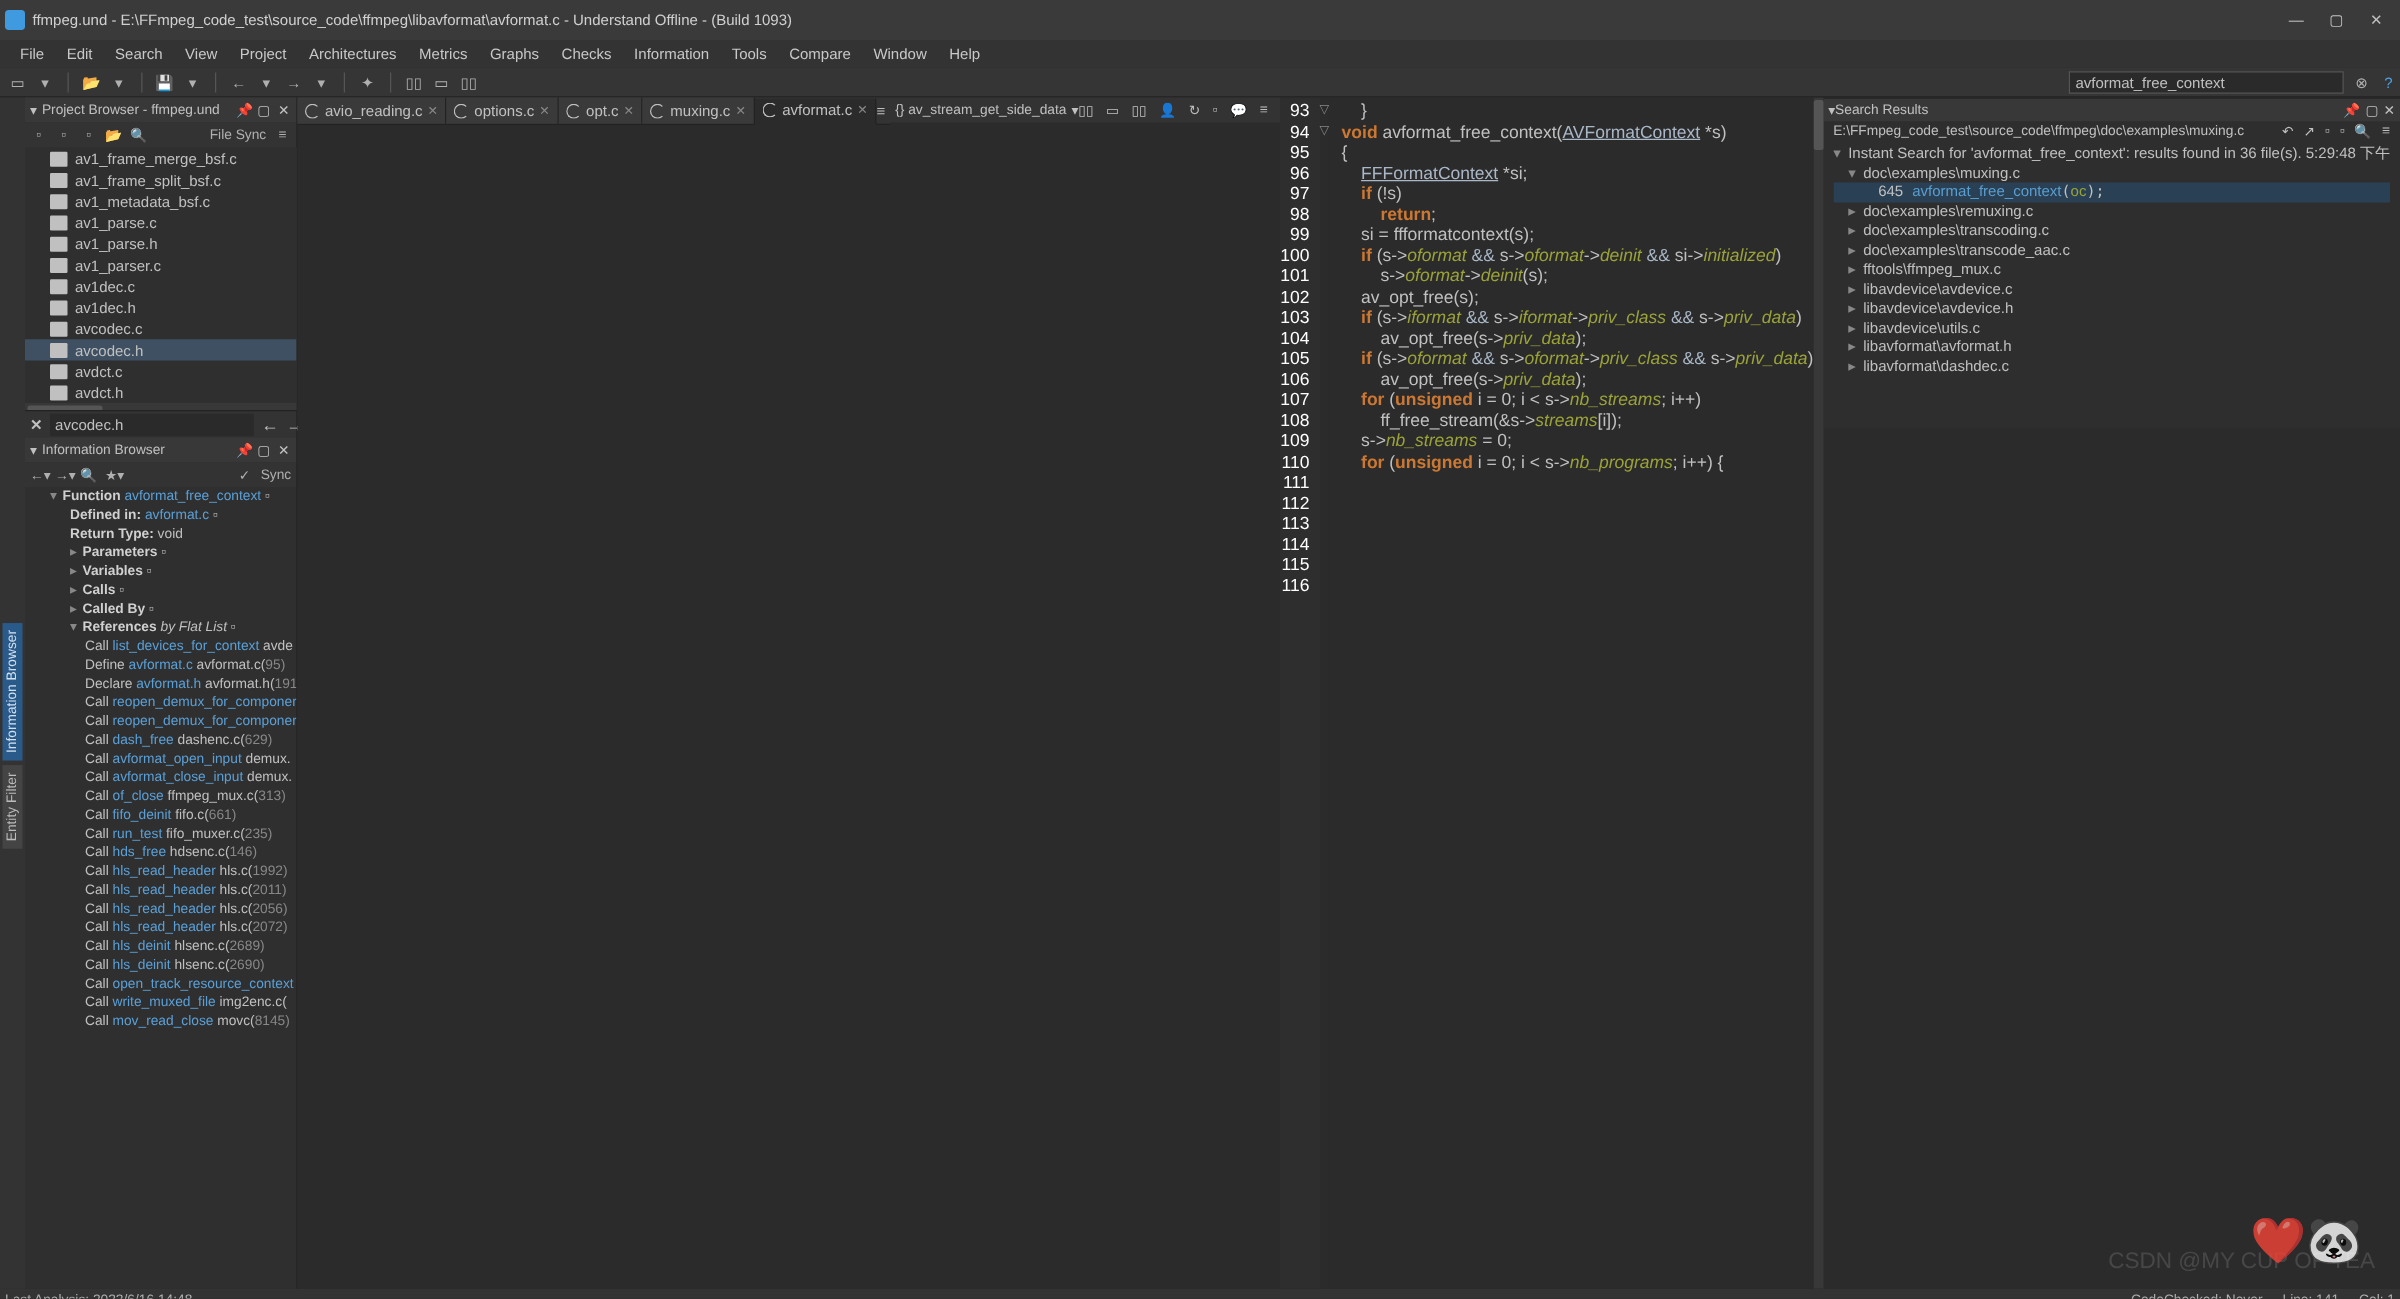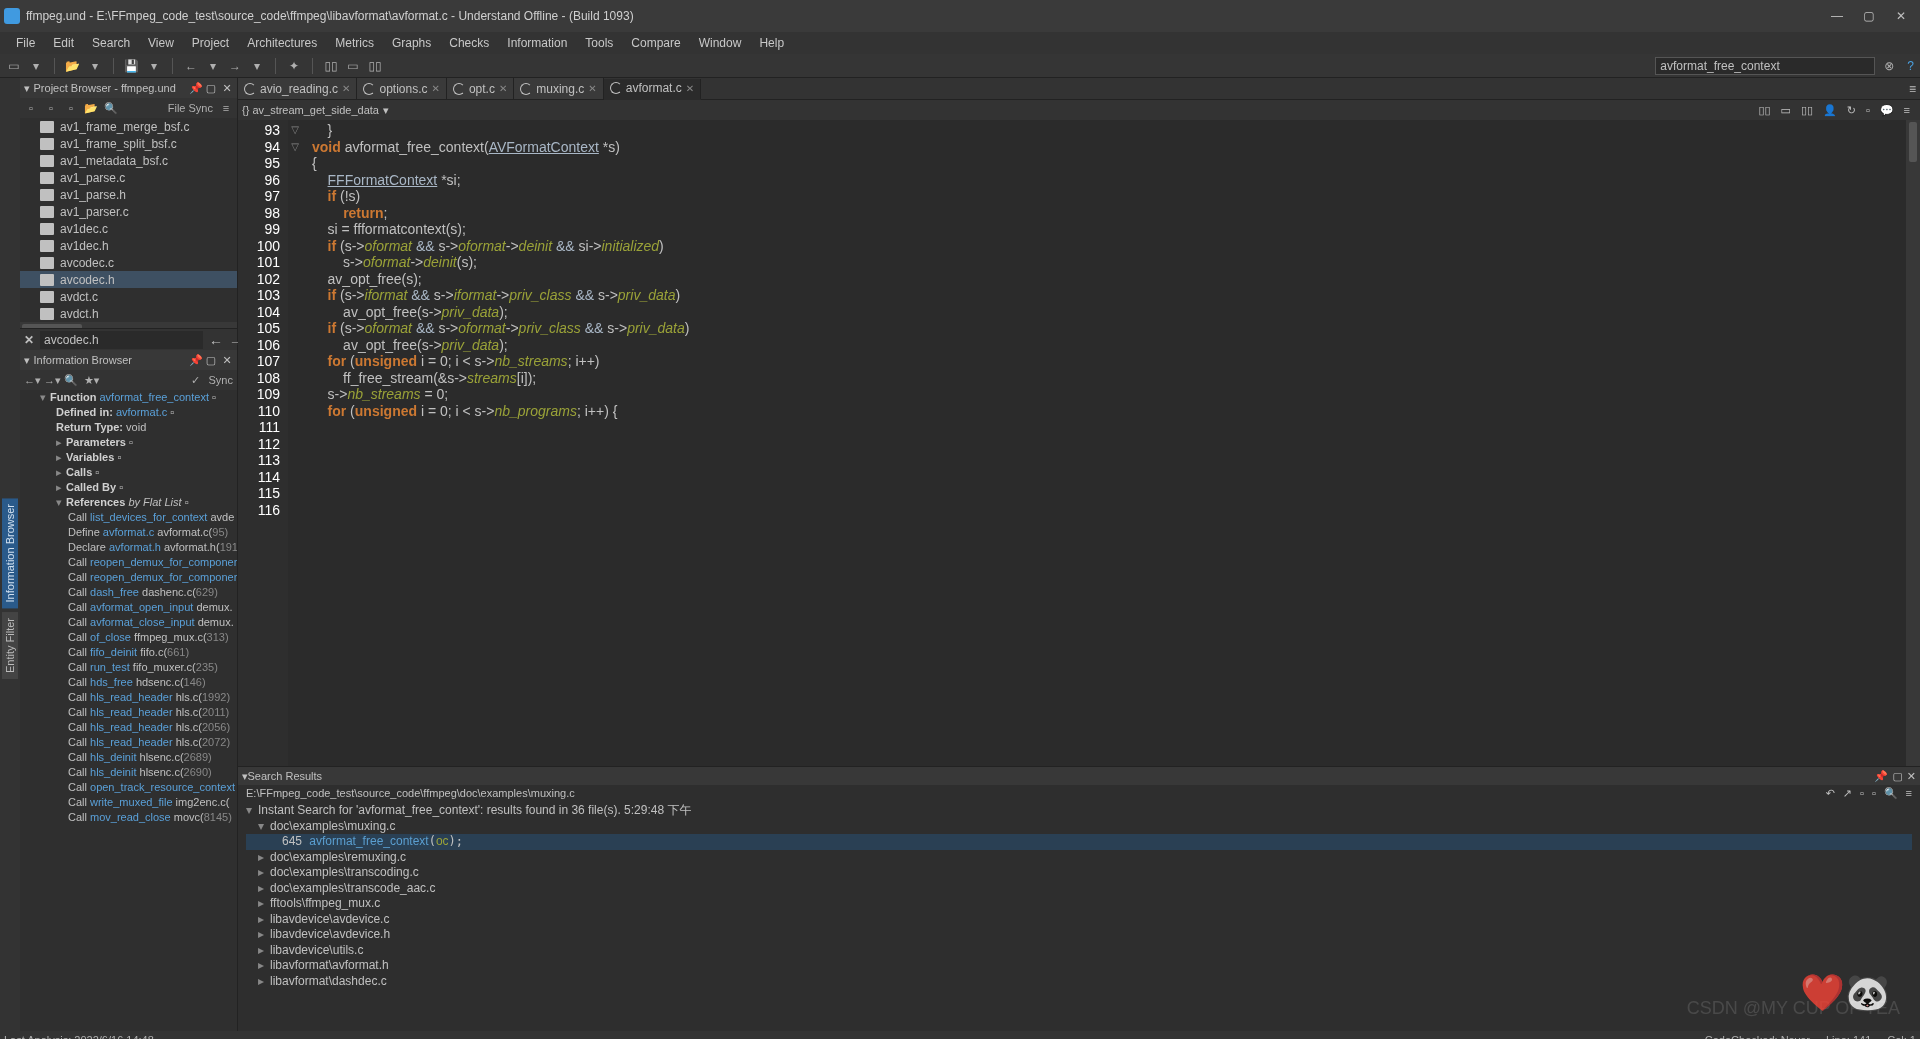--- a/index.html
+++ b/index.html
@@ -51,21 +51,21 @@
 
 .info-browser { flex: 1; overflow-y: auto; background: #2f2f2f; font-size: 11px; }
 .info-browser .ib-row { padding: 1px 4px 1px 20px; color: #c0c0c0; cursor: pointer; line-height: 13px; white-space: nowrap; overflow: hidden; }
 .info-browser .ib-row .link { color: #5aa0d8; }
 .info-browser .ib-row .num { color: #888; }
 .info-browser .ib-label { font-weight: bold; color: #d0d0d0; }
 .info-browser .ib-indent { padding-left: 36px; }
 .info-browser .ib-indent2 { padding-left: 48px; }
 .info-browser .tri { display: inline-block; width: 10px; color: #888; }
 
-.editor-area { flex: 1; display: flex; flex-direction: column; background: #2b2b2b; }
+.editor-area { flex: 1; display: flex; flex-direction: row; background: #2b2b2b; }
 
 .tab-bar { height: 22px; background: #333; display: flex; align-items: center; border-bottom: 1px solid #222; }
 .tab { display: flex; align-items: center; padding: 0 6px; height: 100%; background: #3a3a3a; border-right: 1px solid #222; color: #c0c0c0; font-size: 12px; cursor: pointer; gap: 4px; }
 .tab.active { background: #2b2b2b; border-bottom: 2px solid #2b2b2b; margin-bottom: -1px; }
 .tab .tab-icon { width: 12px; height: 12px; border: 1.5px solid #c0c0c0; border-radius: 50%; border-right-color: transparent; }
 .tab .tab-close { color: #888; font-size: 10px; cursor: pointer; }
 .tab-bar .tb-right-icon { margin-left: auto; margin-right: 4px; cursor: pointer; }
 
 .func-bar { height: 20px; background: #333; display: flex; align-items: center; padding: 0 4px; font-size: 11px; color: #c0c0c0; }
 .func-bar .fb-right { margin-left: auto; display: flex; gap: 10px; margin-right: 6px; }

